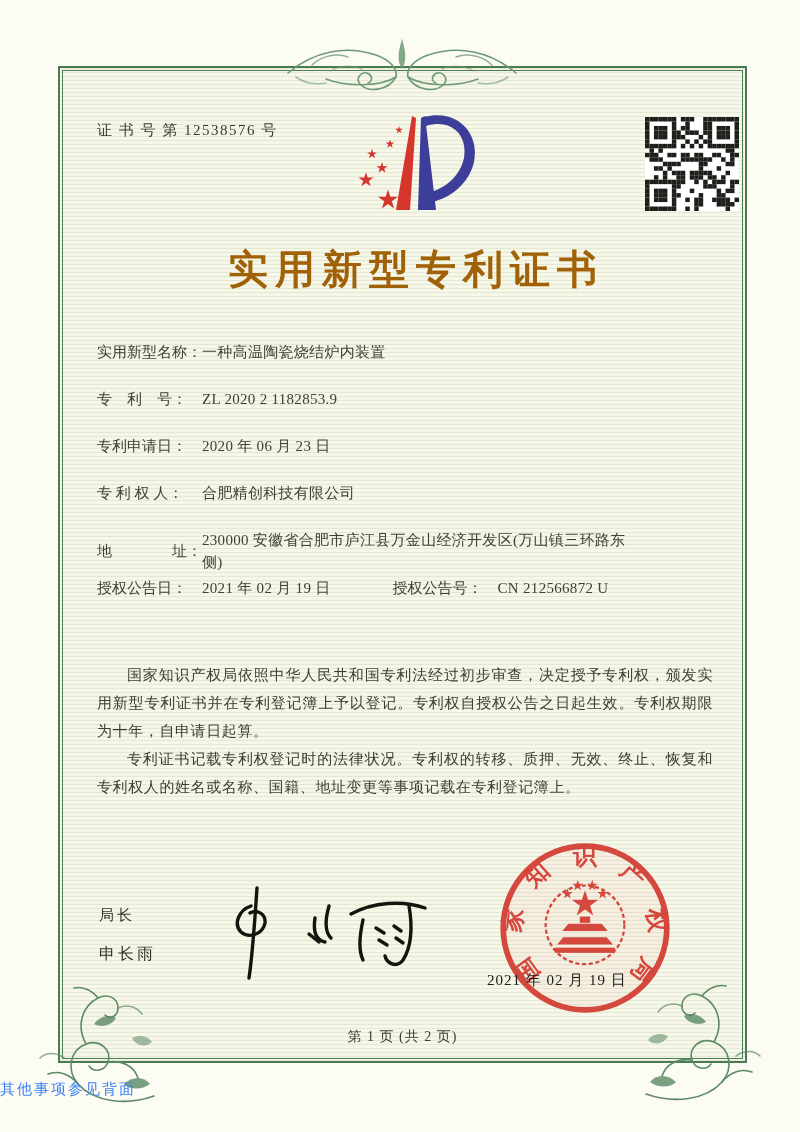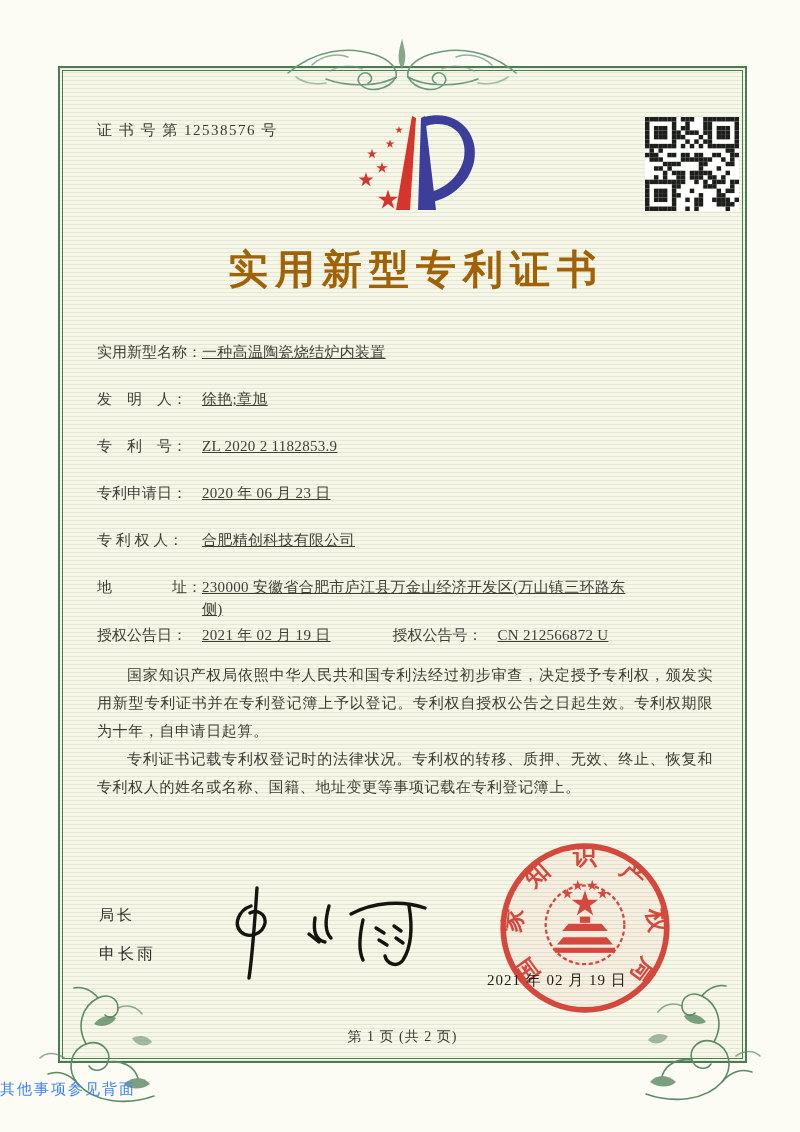--- a/index.html
+++ b/index.html
@@ -42,23 +42,23 @@
     font-size:15px;letter-spacing:1.5px;color:#3a3a33;
   }
   .logo{position:absolute;left:338px;top:106px;}
   .qr{position:absolute;left:645px;top:117px;width:94px;height:94px;background:#fff;}
   .title{
     position:absolute;left:16px;top:242px;width:800px;text-align:center;
     font-size:40px;font-weight:bold;letter-spacing:7px;color:#a16207;
   }
   
   .fields{position:absolute;left:97px;top:341px;width:616px;font-size:15px;color:#3e3e36;}
-  .f-row{display:flex;line-height:22px;margin-bottom:25px;}
+  .f-row{display:flex;line-height:22px;margin-bottom:25px;align-items:center;}
   .f-label{flex:none;width:105px;white-space:pre;}
-  .f-value{letter-spacing:.3px;text-decoration:underline;}
+  .f-value{letter-spacing:.3px;}
   .f-row.address{margin-bottom:4px;}
   .f-row.address .f-value{max-width:425px;}
   .pair{display:flex;}
   .pair2{margin-left:62px;}
   
   .paras{
     position:absolute;left:97px;top:661px;width:616px;
     font-size:15px;line-height:28px;letter-spacing:.6px;color:#3c3c33;
     text-align:justify;
   }
@@ -385,24 +385,20 @@
       </svg></div>
 
   <div class="title">实用新型专利证书</div>
 
   <div class="fields">
     <div class="f-row">
       <span class="f-label">实用新型名称：</span>
       <span class="f-value">一种高温陶瓷烧结炉内装置</span>
     </div>
     <div class="f-row">
-      <span class="f-label">发　明　人：</span>
-      <span class="f-value">徐艳;章旭</span>
-    </div>
-    <div class="f-row">
       <span class="f-label">专　利　号：</span>
       <span class="f-value">ZL 2020 2 1182853.9</span>
     </div>
     <div class="f-row">
       <span class="f-label">专利申请日：</span>
       <span class="f-value">2020 年 06 月 23 日</span>
     </div>
     <div class="f-row">
       <span class="f-label">专 利 权 人：</span>
       <span class="f-value">合肥精创科技有限公司</span>

